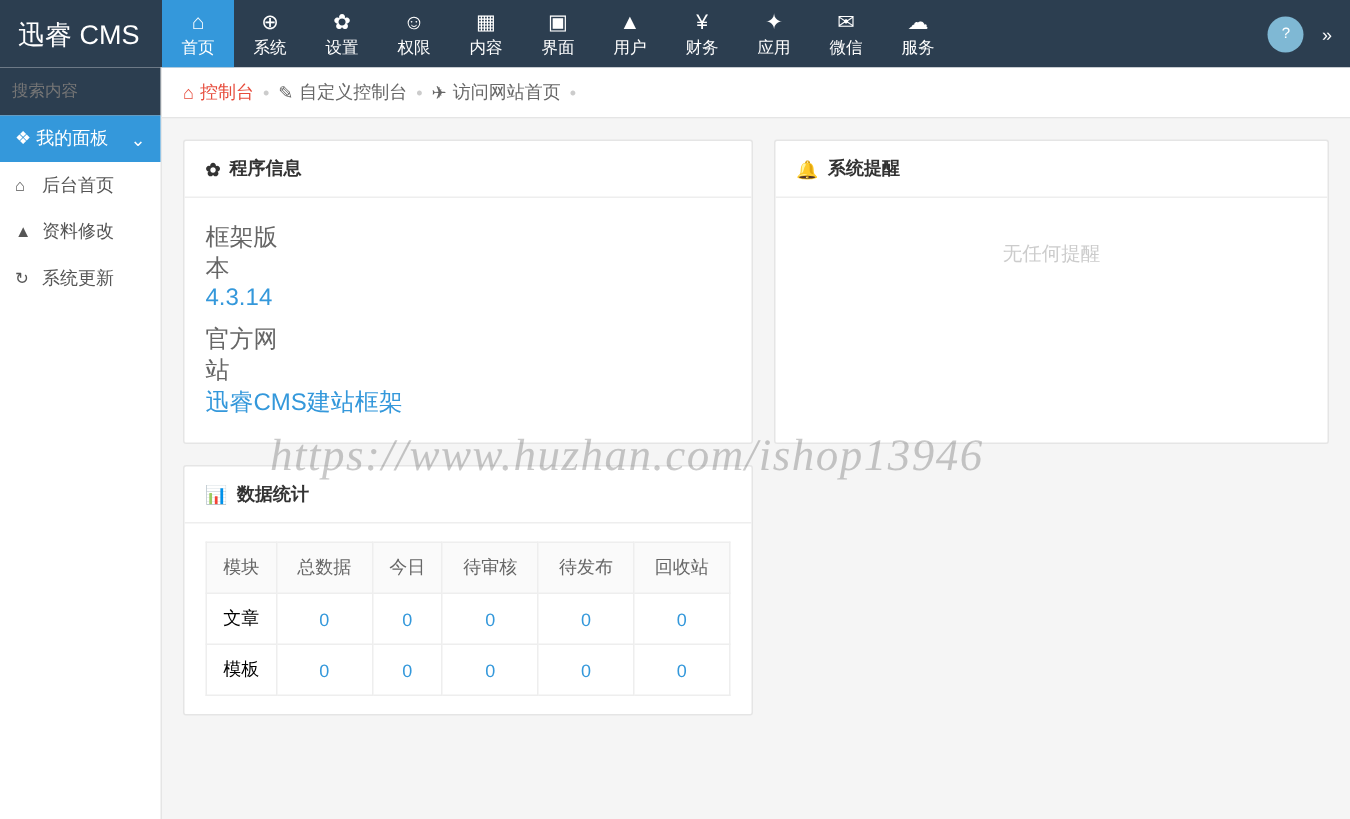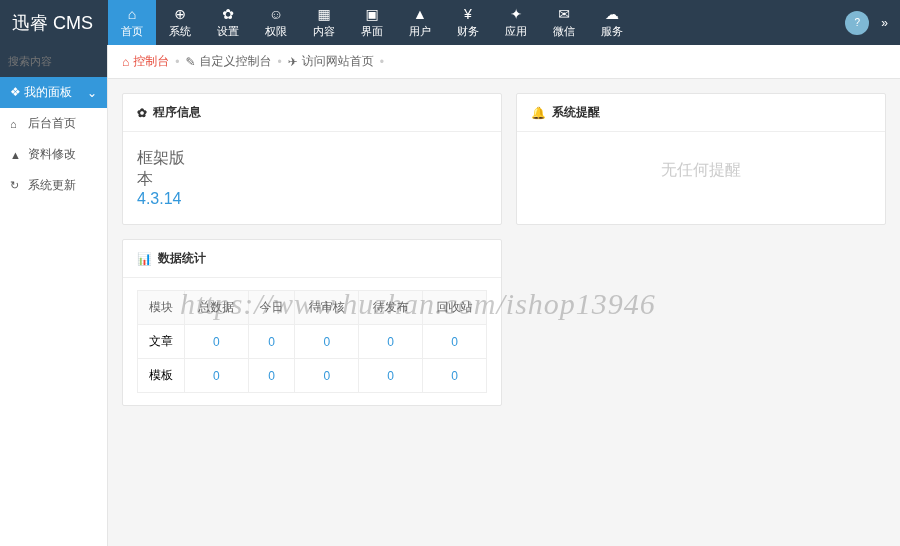--- a/index.html
+++ b/index.html
@@ -37,21 +37,21 @@
     .panel-body { padding: 12px 14px; }
     .panel.info { flex: 0 0 380px; }
     .panel.alert { flex: 1; }
     .panel.stats { width: 380px; }
     
     .info-row { display: flex; padding: 4px 0; font-size: 16px; flex-direction: column; }
     .info-label { width: 60px; color: #666; }
     .info-value { color: #3498db; }
     .info-value.link { cursor: pointer; }
     
-    .alert-body { text-align: center; padding: 28px 0; color: #ccc; font-size: 16px; }
+    .alert-body { text-align: center; padding: 28px 0; color: #ccc; font-size: 13px; }
     
     .stats-table { width: 100%; border-collapse: collapse; font-size: 12px; }
     .stats-table th { padding: 8px 4px; color: #666; font-weight: normal; background: #fafafa; border: 1px solid #eee; }
     .stats-table td { padding: 8px 4px; text-align: center; border: 1px solid #eee; }
     .stats-table td:first-child { color: #000000; }
     .stats-table td.num { color: #3498db; cursor: pointer; }
     
     .watermark { position: absolute; top: 275px; left: 180px; font-family: Georgia, serif; font-size: 30px; font-style: italic; color: rgba(100,100,100,0.35); pointer-events: none; letter-spacing: 1px; margin-top: 12px; }
   </style>
 </head>
@@ -158,20 +158,24 @@
       <div class="row">
         <div class="panel info">
           <div class="panel-header">
               <span>✿</span>
               <span>程序信息</span>
             </div>
           <div class="panel-body">
             <div class="info-row">
                 <span class="info-label">框架版本</span>
                 <span class="info-value">4.3.14</span>
+              </div>
+            <div class="info-row">
+                <span class="info-label">官方网站</span>
+                <span class="info-value link">迅睿CMS建站框架</span>
               </div>
           </div>
         </div>
         <div class="panel alert">
           <div class="panel-header">
               <span>🔔</span>
               <span>系统提醒</span>
             </div>
           <div class="alert-body">无任何提醒</div>
         </div>

